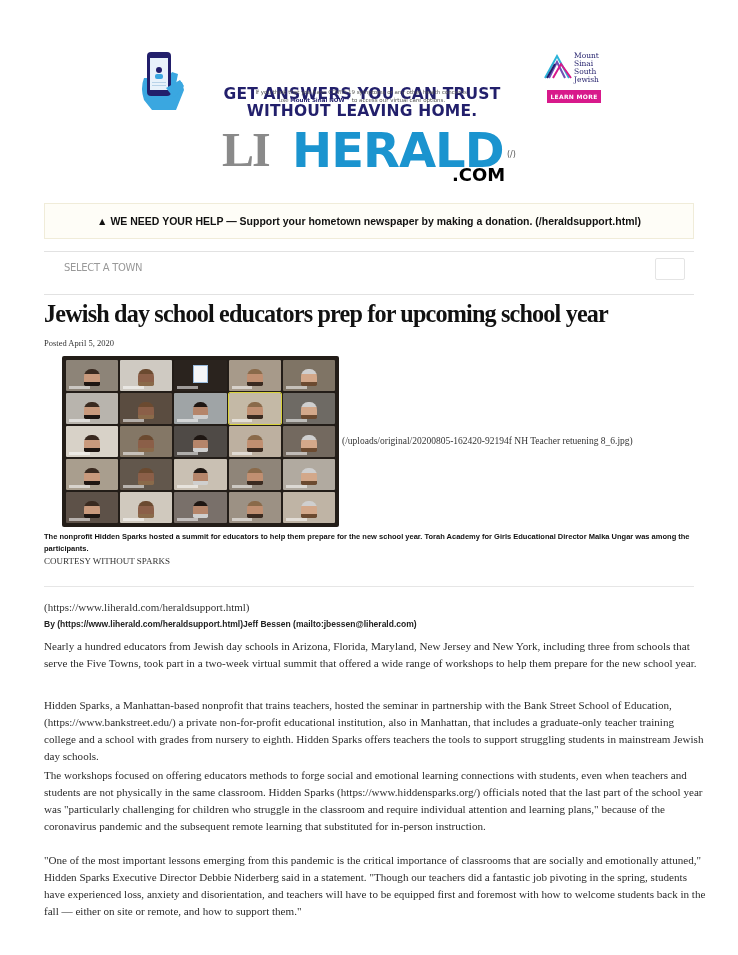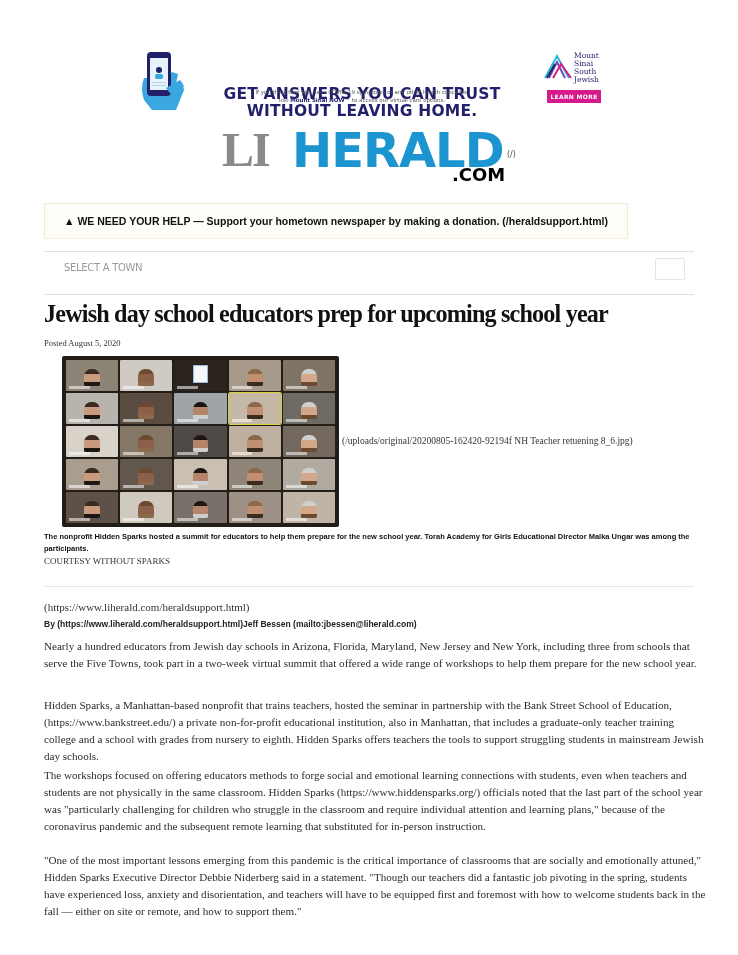--- a/index.html
+++ b/index.html
@@ -23,21 +23,21 @@
   .logo { position: absolute; left: 222px; top: 126px; height: 60px; }
   .logo .li { position: absolute; left: 0; top: 0; font-family: Liberation Serif, serif; font-weight: bold;
     font-size: 48px; line-height: 48px; color: #8a8a8a; letter-spacing: -2px; }
   .logo .herald { position: absolute; left: 54px; top: 0; font-family: "DejaVu Sans", sans-serif; font-weight: bold;
     font-size: 48px; line-height: 48px; color: #1b94cf; letter-spacing: -1px; margin-left: 16px; }
   .logo .com { position: absolute; left: 230px; top: 40px; font-family: "DejaVu Sans", sans-serif; font-weight: bold;
     font-size: 18px; line-height: 18px; color: #000000; }
   .logo-link { position: absolute; left: 507px; top: 150px; font-family: "DejaVu Sans", sans-serif; font-size: 8px; color: #555; }
 
   
-  .helpbar { position: absolute; left: 44px; top: 203px; width: 584px; height: 36px; background: #fefdf7;
+  .helpbar { position: absolute; left: 44px; top: 203px; width: 650px; height: 36px; background: #fefdf7;
     border: 1px solid #f0ecd9; text-align: center; font-family: "Liberation Sans", sans-serif; font-weight: bold; font-size: 10.5px; line-height: 34px; color: #111; }
   .helpbar .warn { display: inline-block; margin-right: 3px; }
 
   
   .town { position: absolute; left: 44px; top: 251px; width: 650px; height: 44px; border-top: 1px solid #e2e2e2; border-bottom: 1px solid #e2e2e2; }
   .town .label { position: absolute; left: 20px; top: 10px; font-family: "DejaVu Sans", sans-serif; font-size: 10px; color: #999; letter-spacing: -0.3px; }
   .town .box { position: absolute; left: 611px; top: 6px; width: 30px; height: 22px; border: 1px solid #e4e4e4; border-radius: 2px; background: #fff; }
 
   
   .title { position: absolute; left: 44px; top: 298px; width: 660px; font-family: "Liberation Serif", serif; font-weight: bold;
@@ -114,21 +114,21 @@
 <div class="helpbar">
   <span class="warn">▲</span><span>WE NEED YOUR HELP — Support your hometown newspaper by making a donation. (/heraldsupport.html)</span>
 </div>
 
 <div class="town">
   <span class="label">SELECT A TOWN</span>
   <span class="box"></span>
 </div>
 
 <h1 class="title">Jewish day school educators prep for upcoming school year</h1>
-<div class="posted">Posted August 5, 2020</div>
+<div class="posted">Posted April 5, 2020</div>
 
 <div class="photo" id="photo">
     <div class="tile" style="left: 4px; top: 4px; width: 52.2px; height: 31px; background: rgb(141, 132, 120);">
       <div class="face" style="background: linear-gradient(rgb(58, 42, 32) 0px, rgb(58, 42, 32) 30%, rgb(201, 154, 125) 30%, rgb(201, 154, 125) 75%, rgb(30, 22, 18) 75%);"></div>
       <div class="nm"></div>
     </div>
     <div class="tile" style="left: 58.2px; top: 4px; width: 52.2px; height: 31px; background: rgb(207, 202, 194);">
       <div class="face" style="background: linear-gradient(rgb(107, 74, 48) 0px, rgb(107, 74, 48) 30%, rgb(139, 95, 72) 30%, rgb(139, 95, 72) 75%, rgb(138, 106, 74) 75%);"></div>
       <div class="nm"></div>
     </div>

